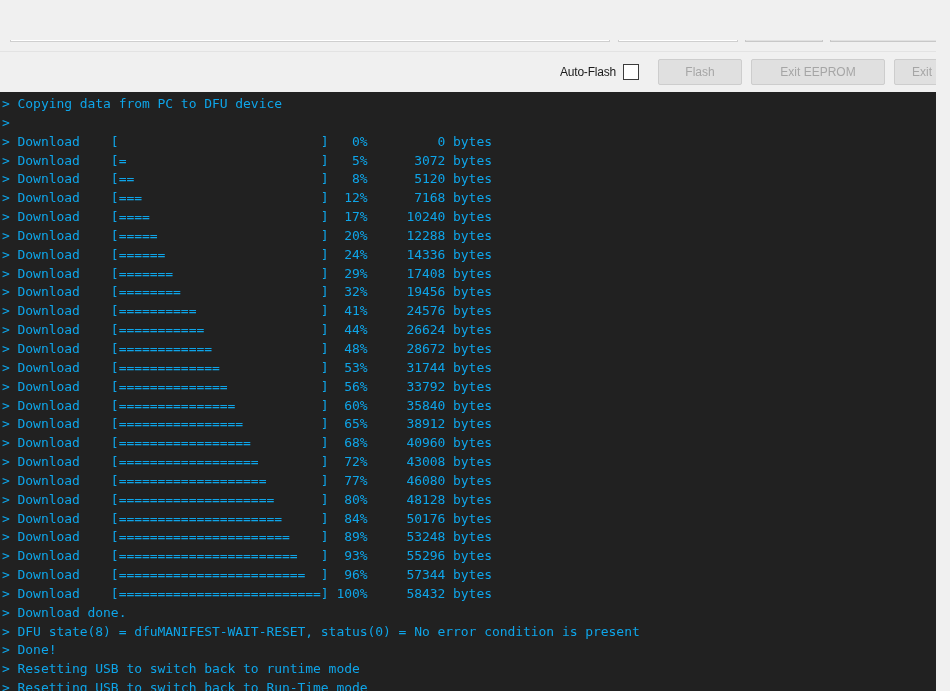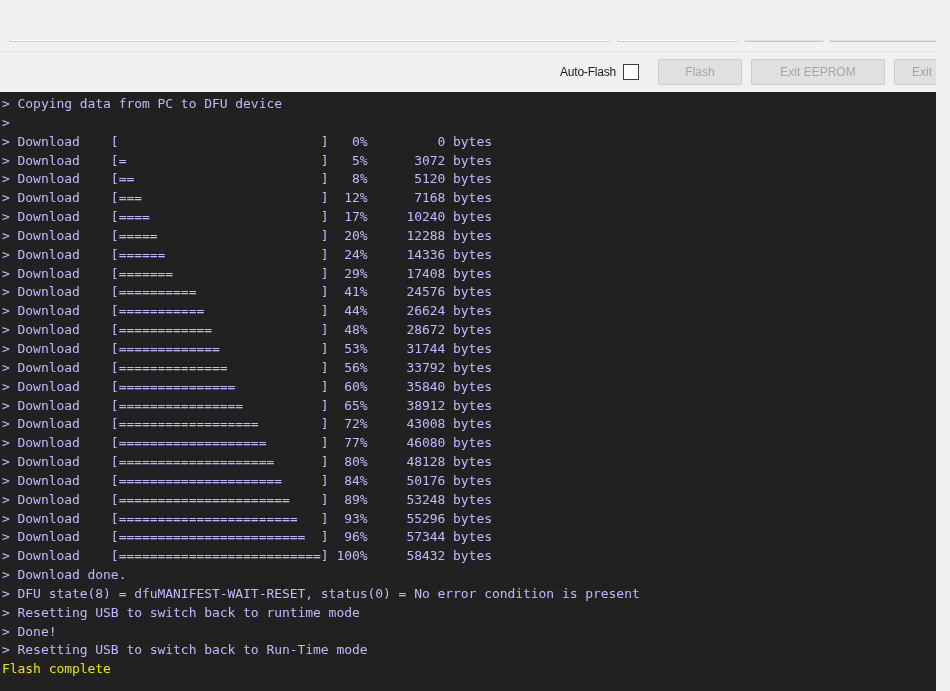--- a/index.html
+++ b/index.html
@@ -121,21 +121,21 @@
     height: 639px;
     background: #212121;
     overflow: hidden;
     padding: 3px 0 0 2px;
     box-sizing: border-box;
   }
   .console-line {
     font-family: "DejaVu Sans Mono", monospace;
     font-size: 13.0px;
     line-height: 18.85px;
-    color: #c4b5fd;
+    color: #0ea5e9;
     white-space: pre;
     letter-spacing: -0.05px;
     height: 18.85px;
   }
   .console-line.accent {
     color: #e8e800;
     background: #212121;
   }
 </style>
 </head>
@@ -169,36 +169,38 @@
       <div class="console-line">&gt; Copying data from PC to DFU device</div>
       <div class="console-line">&gt;</div>
       <div class="console-line">&gt; Download    [                          ]   0%         0 bytes</div>
       <div class="console-line">&gt; Download    [=                         ]   5%      3072 bytes</div>
       <div class="console-line">&gt; Download    [==                        ]   8%      5120 bytes</div>
       <div class="console-line">&gt; Download    [===                       ]  12%      7168 bytes</div>
       <div class="console-line">&gt; Download    [====                      ]  17%     10240 bytes</div>
       <div class="console-line">&gt; Download    [=====                     ]  20%     12288 bytes</div>
       <div class="console-line">&gt; Download    [======                    ]  24%     14336 bytes</div>
       <div class="console-line">&gt; Download    [=======                   ]  29%     17408 bytes</div>
+      <div class="console-line">&gt; Download    [========                  ]  32%     19456 bytes</div>
       <div class="console-line">&gt; Download    [==========                ]  41%     24576 bytes</div>
       <div class="console-line">&gt; Download    [===========               ]  44%     26624 bytes</div>
       <div class="console-line">&gt; Download    [============              ]  48%     28672 bytes</div>
       <div class="console-line">&gt; Download    [=============             ]  53%     31744 bytes</div>
       <div class="console-line">&gt; Download    [==============            ]  56%     33792 bytes</div>
       <div class="console-line">&gt; Download    [===============           ]  60%     35840 bytes</div>
       <div class="console-line">&gt; Download    [================          ]  65%     38912 bytes</div>
+      <div class="console-line">&gt; Download    [=================         ]  68%     40960 bytes</div>
       <div class="console-line">&gt; Download    [==================        ]  72%     43008 bytes</div>
       <div class="console-line">&gt; Download    [===================       ]  77%     46080 bytes</div>
       <div class="console-line">&gt; Download    [====================      ]  80%     48128 bytes</div>
       <div class="console-line">&gt; Download    [=====================     ]  84%     50176 bytes</div>
       <div class="console-line">&gt; Download    [======================    ]  89%     53248 bytes</div>
       <div class="console-line">&gt; Download    [=======================   ]  93%     55296 bytes</div>
       <div class="console-line">&gt; Download    [========================  ]  96%     57344 bytes</div>
       <div class="console-line">&gt; Download    [==========================] 100%     58432 bytes</div>
       <div class="console-line">&gt; Download done.</div>
       <div class="console-line">&gt; DFU state(8) = dfuMANIFEST-WAIT-RESET, status(0) = No error condition is present</div>
+      <div class="console-line">&gt; Done!</div>
       <div class="console-line">&gt; Resetting USB to switch back to runtime mode</div>
-      <div class="console-line">&gt; Done!</div>
       <div class="console-line">&gt; Resetting USB to switch back to Run-Time mode</div>
       <div class="console-line accent">Flash complete</div>
     </div>
 
 </div>
 
 </body></html>

